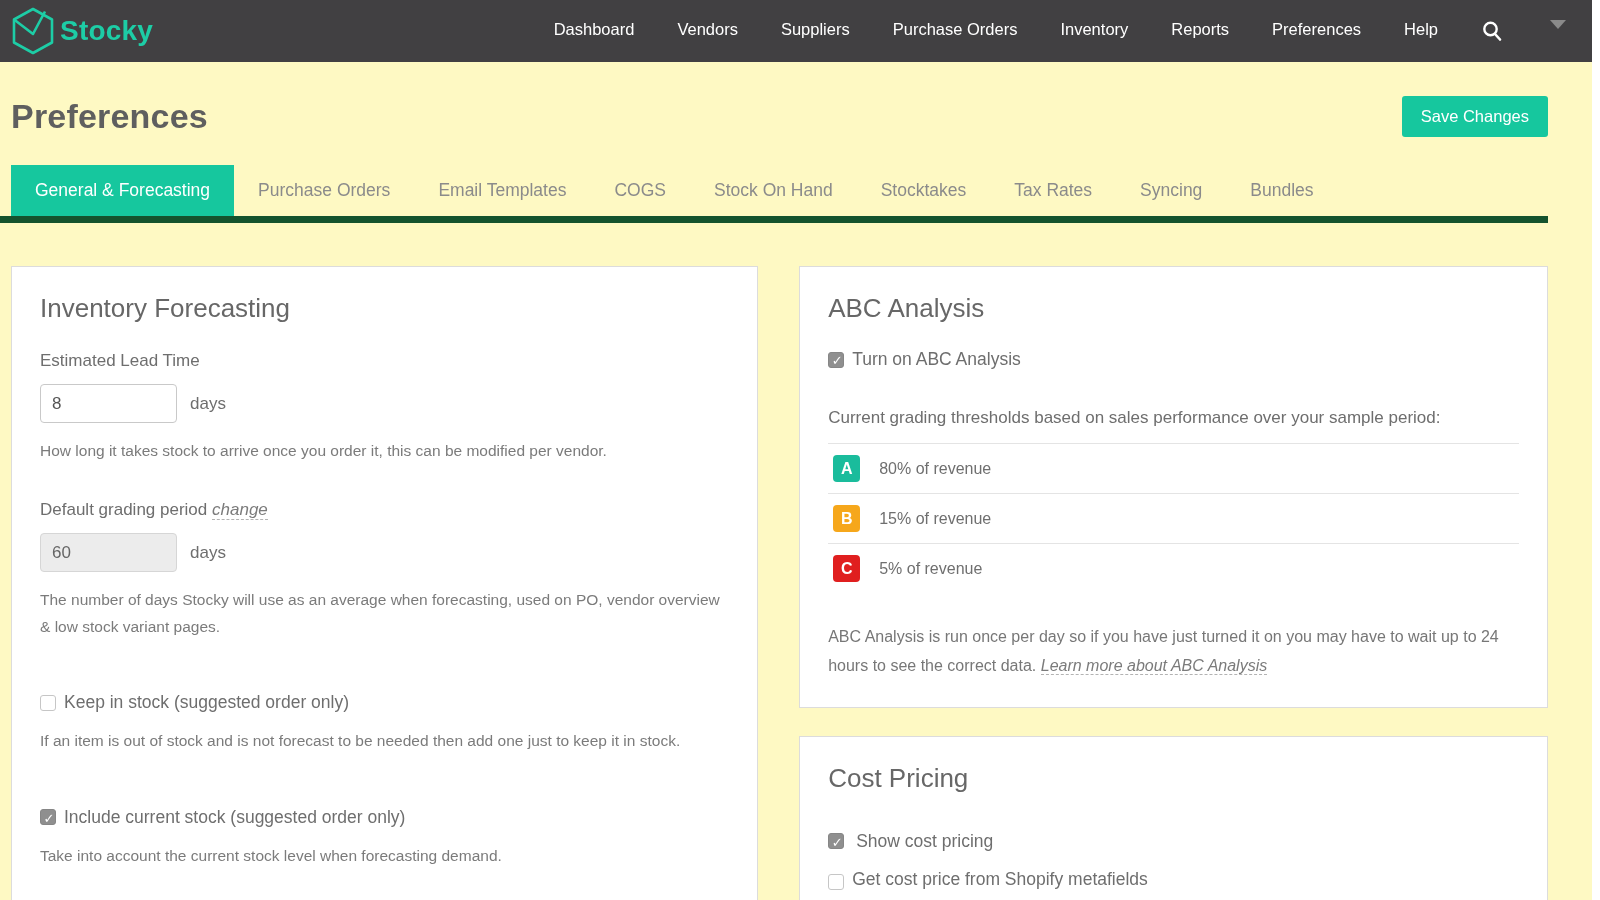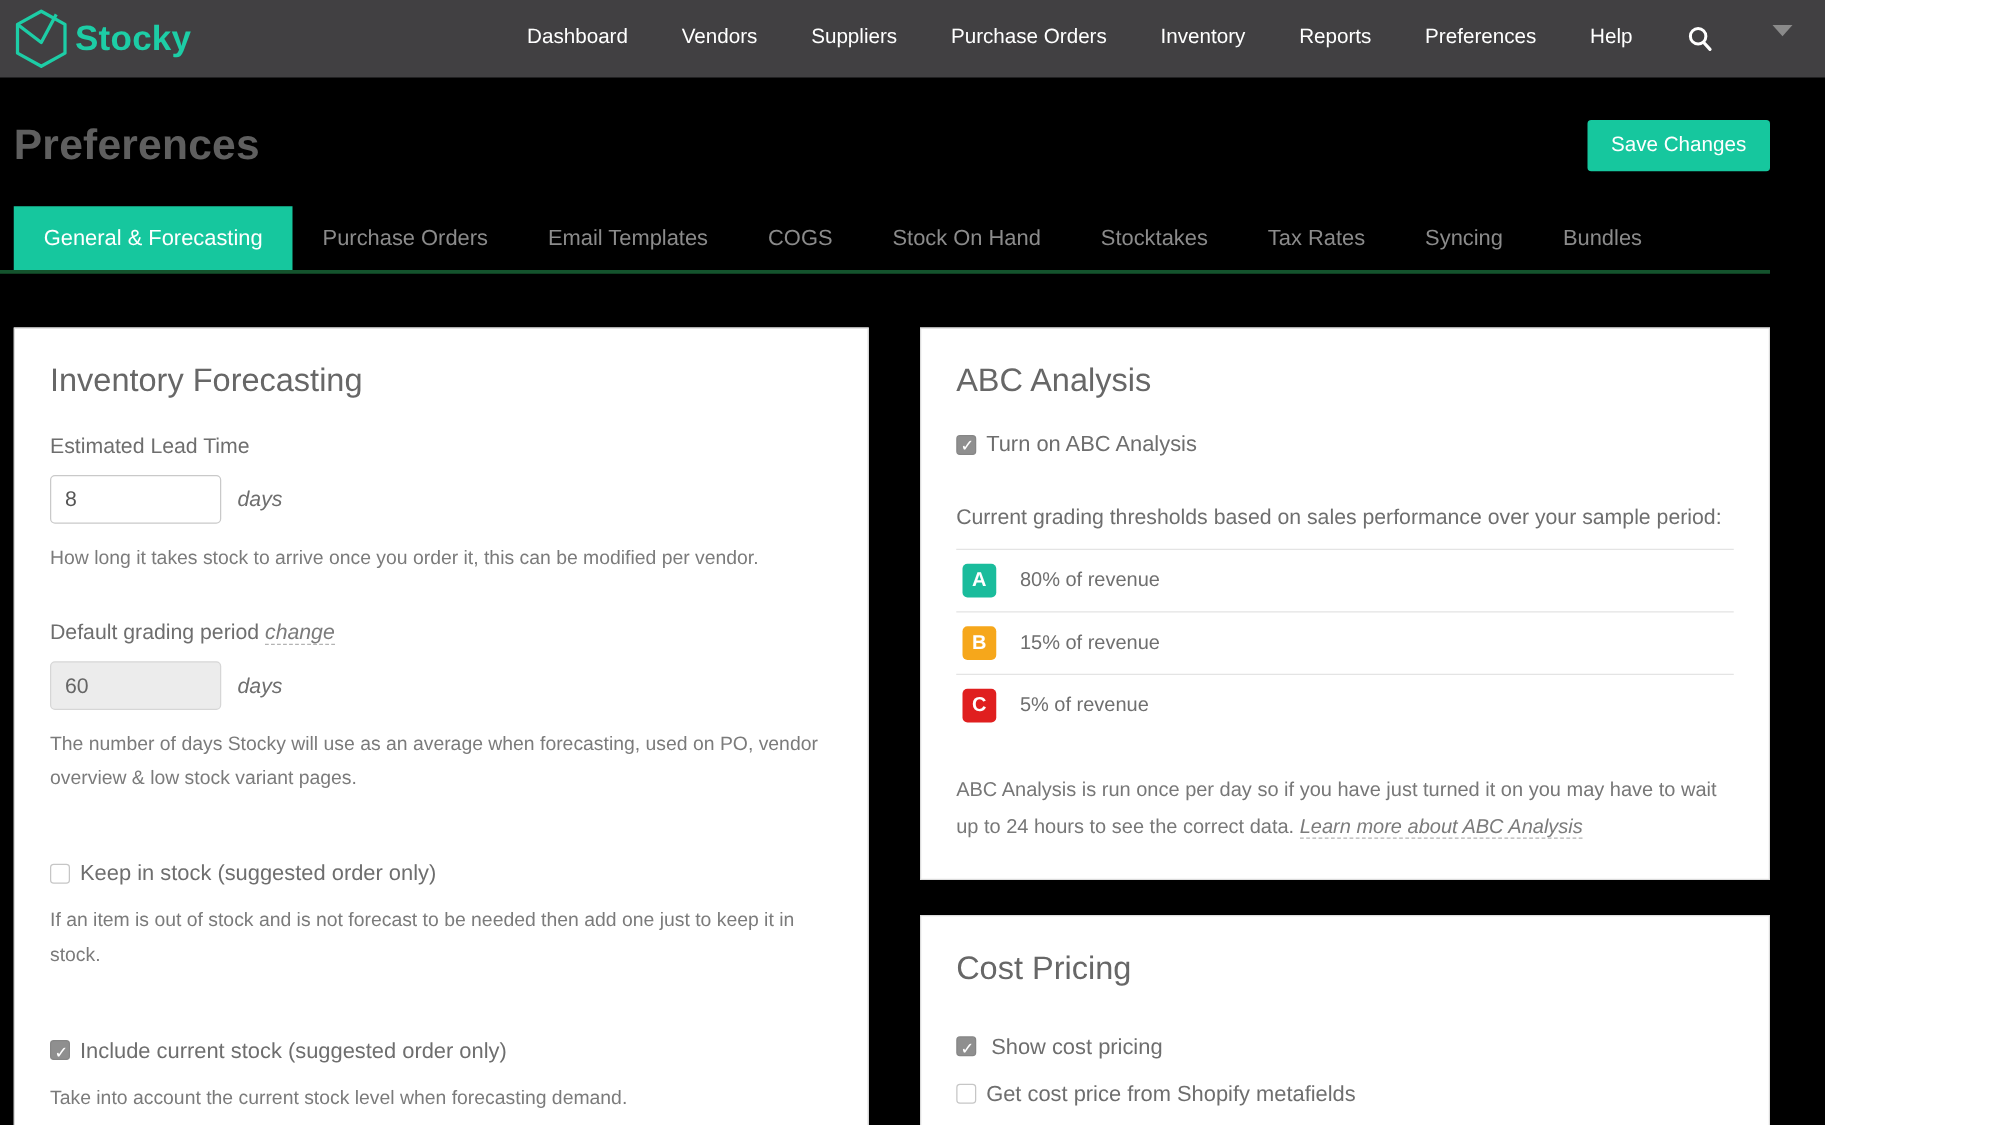--- a/index.html
+++ b/index.html
@@ -1,58 +1,58 @@
 <!DOCTYPE html>
 <html><head>
 <meta charset="utf-8">
 <style>
   * { margin:0; padding:0; box-sizing:border-box; }
   html,body { width:1600px; height:900px; }
   body { font-family:"Liberation Sans","DejaVu Sans",sans-serif; background:#fff; }
-  .page { position:relative; width:1460px; height:900px; overflow:hidden; background:#000000; }
+  .page { position:relative; width:1592px; height:900px; overflow:hidden; background:#fef9c3; }
 
   
   .nav { height:62px; background:#414042; display:flex; align-items:center; padding:0 26px 0 10px; }
   .brand { display:flex; align-items:center; gap:4px; cursor:pointer; }
   .brand-name { color:#1dcda6; font-size:28px; font-weight:bold; letter-spacing:.2px; }
   .nav-items { margin-left:auto; display:flex; align-items:flex-start; gap:43px; }
   .nav-link { color:#ffffff; font-size:16.5px; cursor:pointer; white-space:nowrap; }
   .search-btn { display:flex; align-items:center; cursor:pointer; }
   .caret { width:0; height:0; border-left:8px solid transparent; border-right:8px solid transparent;
            border-top:9px solid #8a8a8a; margin-left:4px; cursor:pointer; }
 
   
   .page-head { display:flex; justify-content:space-between; align-items:center; padding:34px 44px 28px 11px; }
   .page-title { font-size:34px; font-weight:bold; color:#5f5f5f; letter-spacing:.2px; }
   .save-btn { background:#16c79e; color:#fff; border:none; font-size:16.5px;
               padding:11px 19px; border-radius:3px; cursor:pointer; font-family:inherit; }
 
   
-  .tabs { margin-right:44px; padding-left:11px; border-bottom:3px solid #14532d; display:flex; align-items:flex-end; }
+  .tabs { margin-right:44px; padding-left:11px; border-bottom:7px solid #14532d; display:flex; align-items:flex-end; }
   .tab { padding:15px 24px; font-size:17.5px; color:#8b8b8b; cursor:pointer; white-space:nowrap; }
   .tab.active { background:#16c79e; color:#fff; }
 
   
   .content { display:flex; gap:41px; padding:43px 44px 0 11px; align-items:flex-start; }
   .card { background:#fff; border:1px solid #dcdcdc; padding:26px 28px; }
   .card-left { width:751px; min-height:700px; }
   .col-right { width:753px; display:flex; flex-direction:column; gap:28px; }
   .card-title { font-size:26px; color:#676767; font-weight:400; }
 
   .field-label { font-size:17px; color:#6e6e6e; margin-top:27px; }
   .input-row { display:flex; align-items:center; gap:13px; margin-top:13px; }
   .num-input { width:137px; height:39px; border:1px solid #c9c9c9; border-radius:4px;
                font-size:17px; color:#555; padding:0 11px; font-family:inherit; background:#fff; }
   .num-input:disabled { background:#ececec; border-color:#d6d6d6; color:#666; }
-  .unit { font-size:17px; color:#6e6e6e;font-style:italic; }
+  .unit { font-size:17px; color:#6e6e6e; }
   .help { font-size:15.5px; color:#7b7b7b; margin-top:14px; line-height:1.75; }
   .dashed-link { color:#7b7b7b; text-decoration:none; border-bottom:1px dashed #b3b3b3; cursor:pointer;font-style:italic; }
 
   .cb-row { display:flex; align-items:center; gap:8px; margin-top:52px; cursor:pointer; }
-  .cb-row.tight { margin-top:17px; }
+  .cb-row.tight { margin-top:17px;align-items:flex-end; }
   .cb { width:16px; height:16px; border-radius:3px; flex:0 0 auto; position:relative; }
   .cb.unchecked { background:#fff; border:1px solid #c6c6c6; }
   .cb.checked { background:#8f8f8f; border:1px solid #868686; }
   .cb.checked::after { content:"\2713"; position:absolute; left:2.5px; top:0.5px;
                        color:#fff; font-size:13px; font-weight:bold; line-height:15px; }
   .cb-label { font-size:17.5px; color:#6e6e6e; }
 
   
   .abc-intro { font-size:17px; color:#6e6e6e; margin-top:38px; margin-bottom:15px; }
   .grade-row { display:flex; align-items:center; gap:19px; padding:11px 5px; border-top:1px solid #e4e4e4; }

